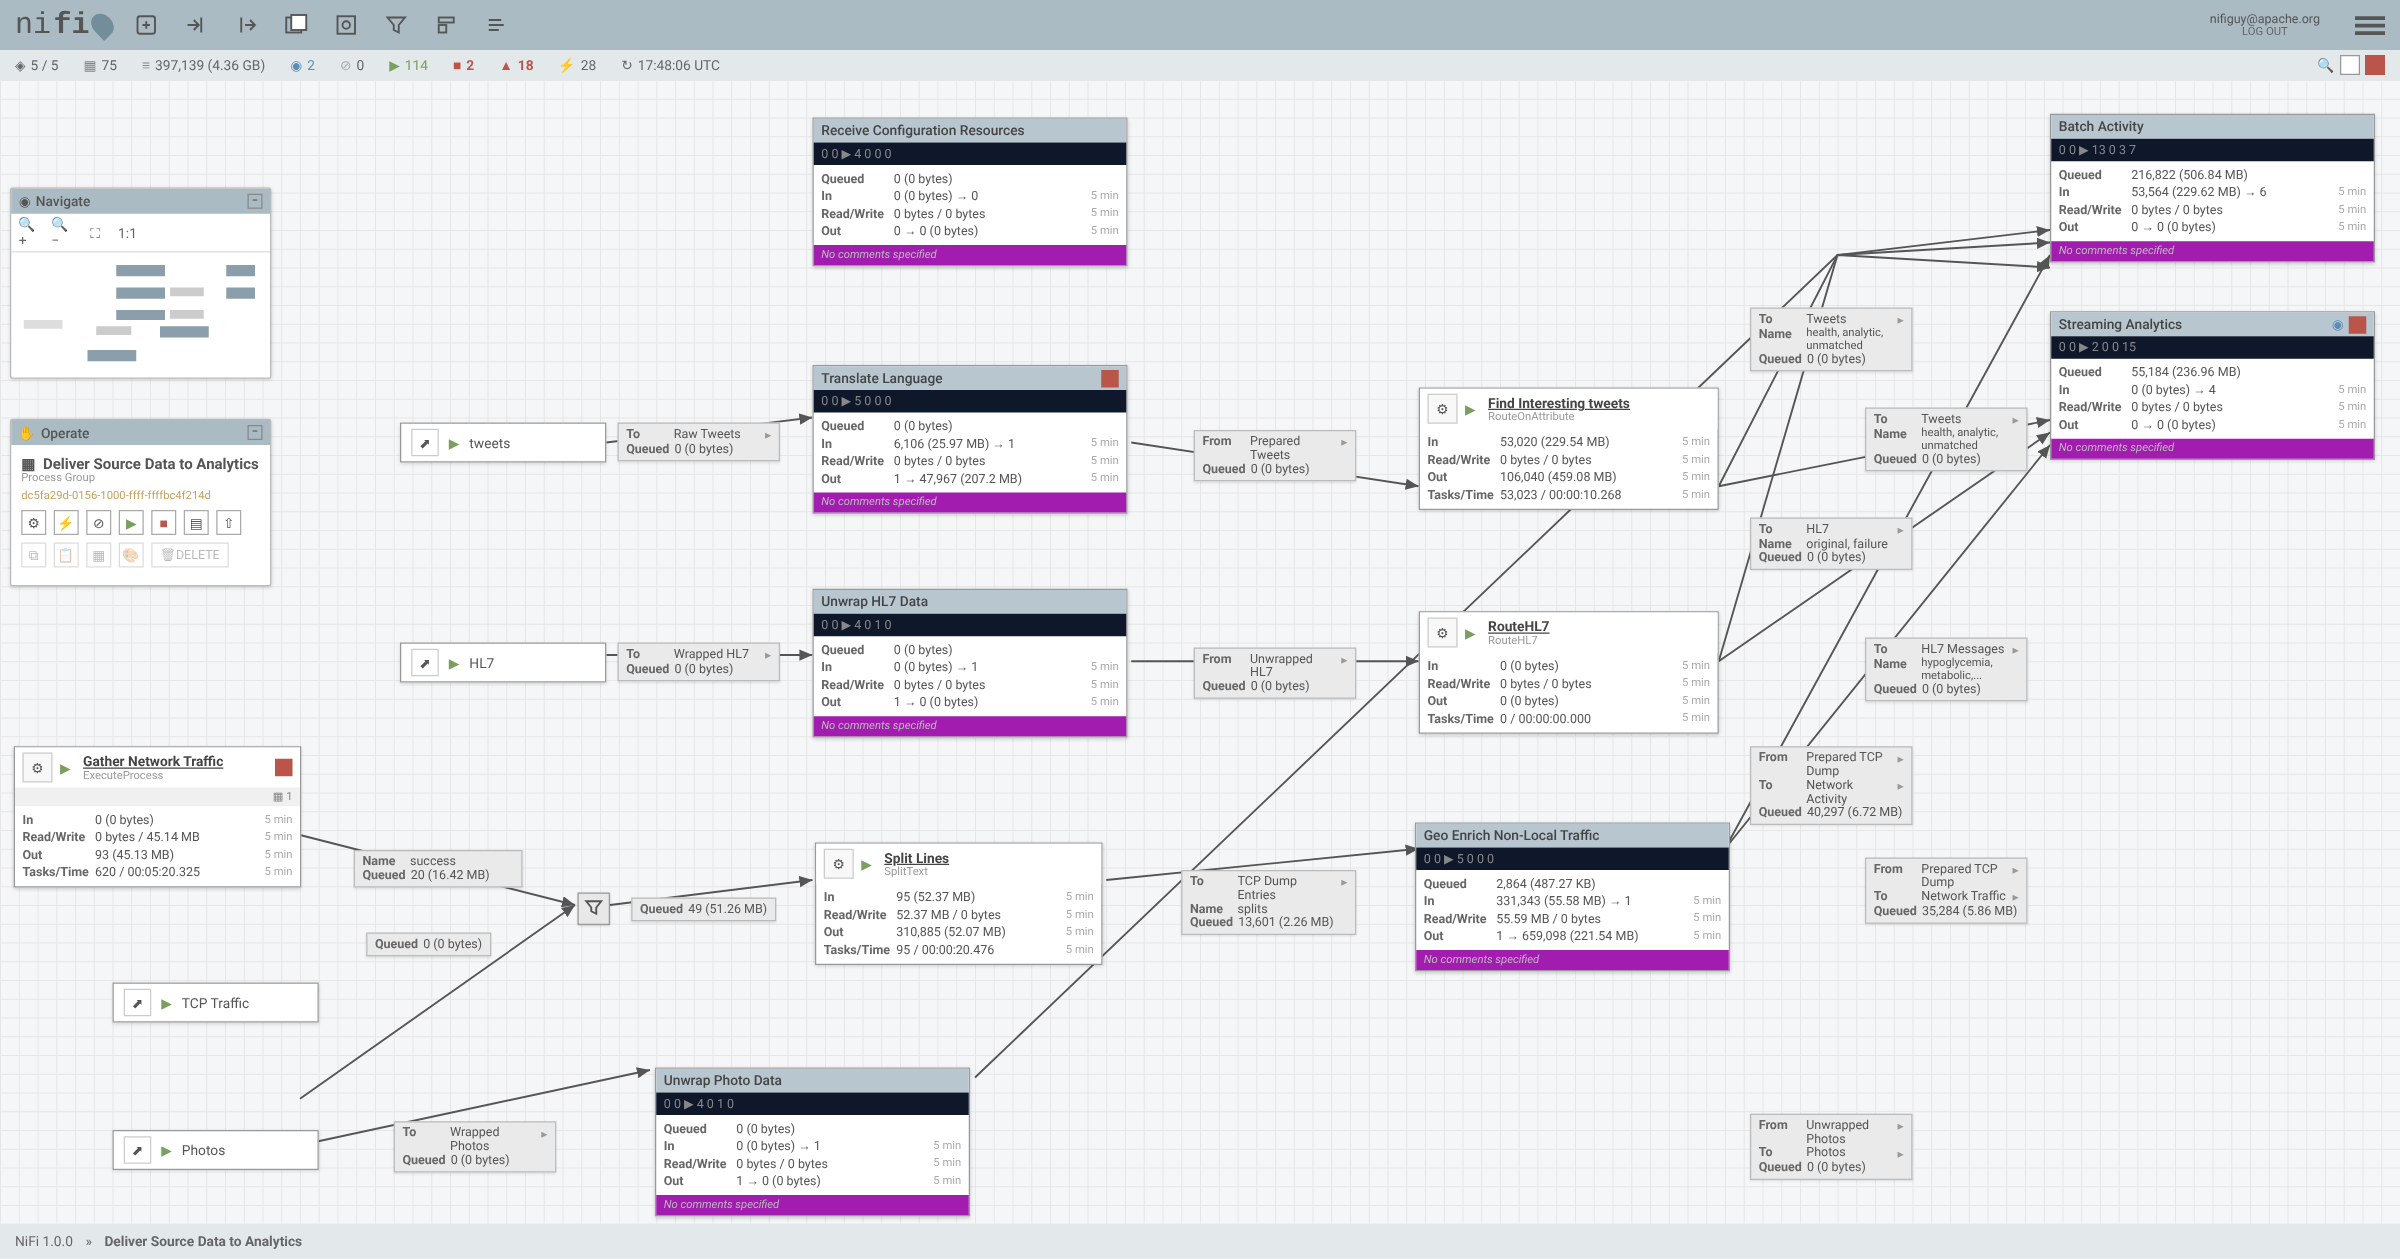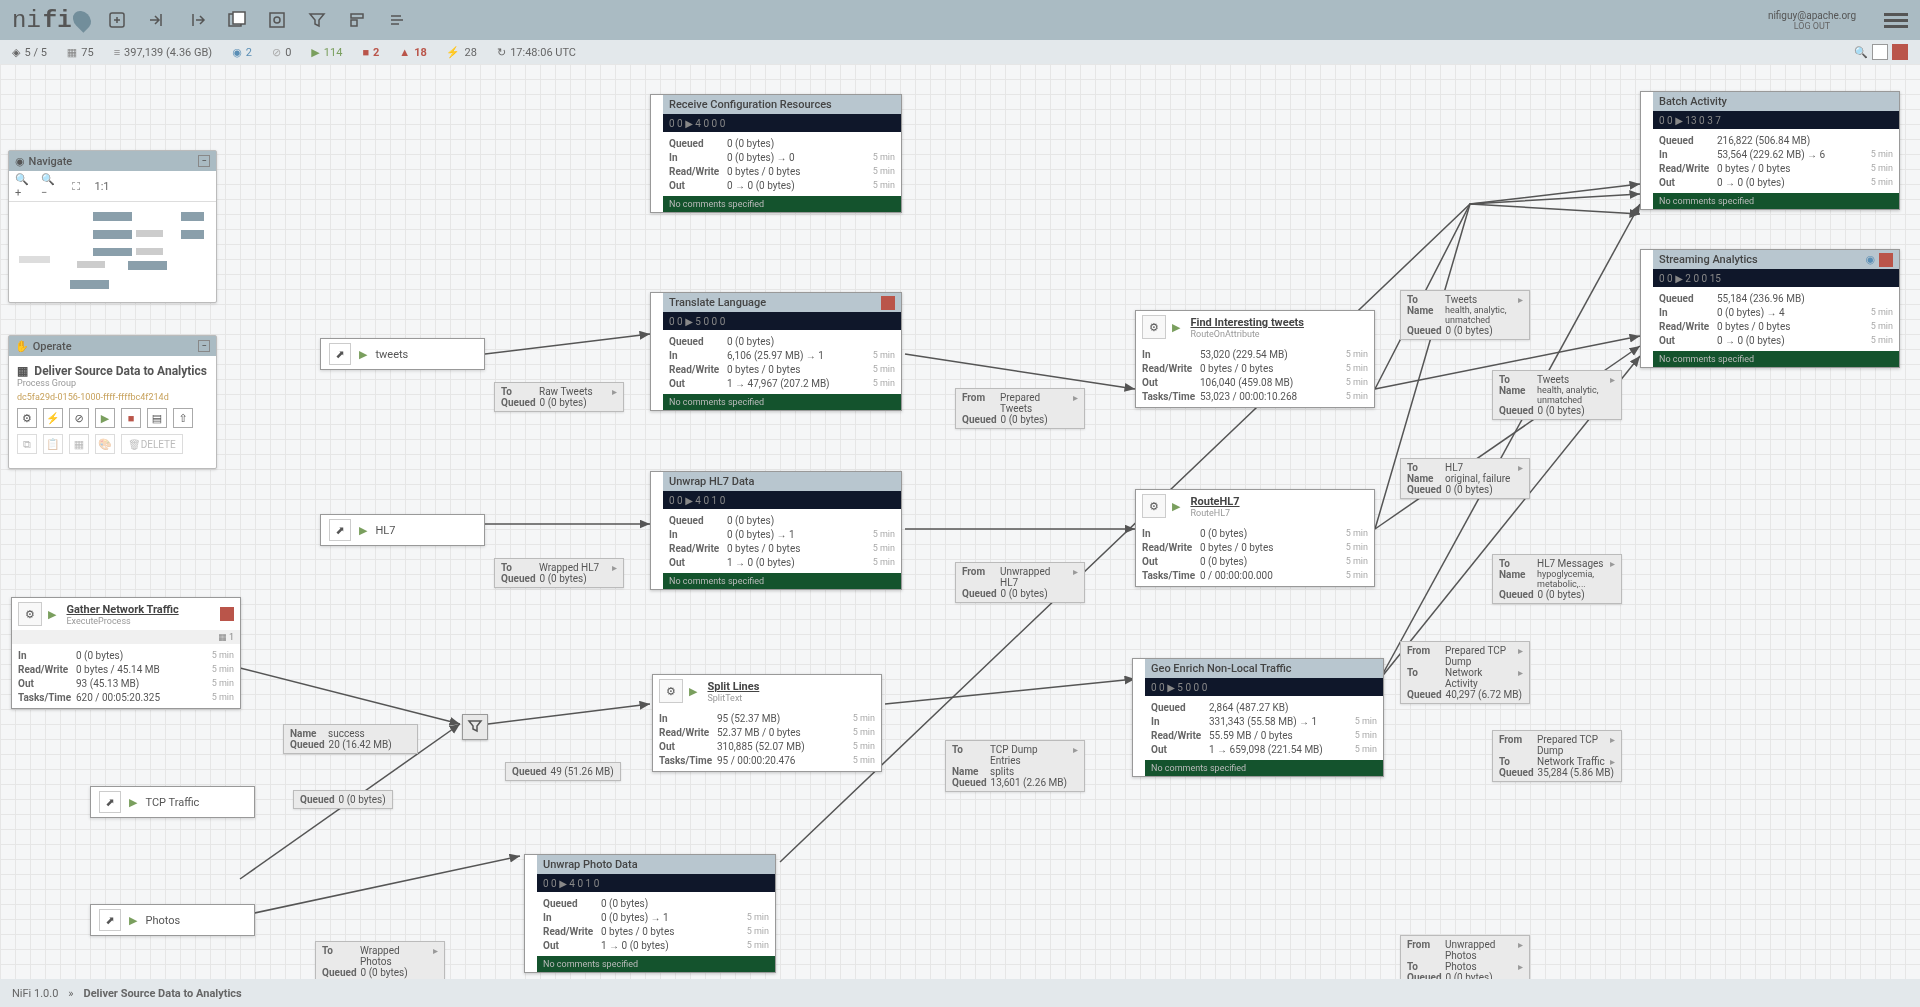--- a/index.html
+++ b/index.html
@@ -38,43 +38,43 @@
 .op-panel { left: 8px; top: 271px; width: 209px; }
 .op-body { padding: 8px; }
 .op-title { font-size: 12px; font-weight: bold; color: #555; display: flex; align-items: center; gap: 6px; }
 .op-subtitle { font-size: 9px; color: #999; margin-bottom: 4px; }
 .op-id { font-size: 9px; color: #c7a15b; margin-bottom: 6px; }
 .op-row { display: flex; gap: 6px; margin-bottom: 6px; }
 .op-btn { width: 20px; height: 20px; border: 1px solid #aaa; background: #fff; cursor: pointer; display: flex; align-items: center; justify-content: center; font-size: 11px; color: #555; }
 .op-btn.disabled { opacity: 0.4; }
 .op-btn-wide { width: auto; padding: 0 6px; font-size: 10px; }
 
-.pg-box { position: absolute; background: #fff; border: 1px solid #999; box-shadow: 0 1px 3px rgba(0,0,0,0.2); padding-left: 12px; }
+.pg-box { position: absolute; background: #fff; border: 1px solid #999; box-shadow: 0 1px 3px rgba(0,0,0,0.2); }
 .pg-header { background: #B8C6CF; height: 19px; display: flex; align-items: center; padding: 0 6px; font-size: 11px; font-weight: 500; color: #444; }
 .pg-header .bulletin-badge { margin-left: auto; width: 14px; height: 14px; background: #BA554A; }
 .pg-statusrow { height: 18px; background: #0f172a; display: flex; align-items: center; padding: 0 6px; gap: 8px; font-size: 10px; color: #888; }
 .pg-stats { padding: 4px 6px; font-size: 10px; }
 .pg-stat-row { display: flex; justify-content: space-between; height: 14px; align-items: center; }
 .pg-stat-label { width: 58px; font-weight: bold; color: #666; }
 .pg-stat-val { flex: 1; color: #555; }
 .pg-stat-time { color: #aaa; font-size: 9px; }
-.pg-comments { background: #14532d; color: #bbb; font-size: 9px; padding: 3px 6px; }
+.pg-comments { background: #a21caf; font-style: italic; color: #bbb; font-size: 9px; padding: 3px 6px; }
 
 .proc-box { position: absolute; background: #fff; border: 1px solid #999; box-shadow: 0 1px 3px rgba(0,0,0,0.2); }
 .proc-header { background: #fff; display: flex; padding: 4px 6px; gap: 6px; align-items: center; }
 .proc-icon { width: 24px; height: 24px; border: 1px solid #ccc; display: flex; align-items: center; justify-content: center; background: #F8F8F8; }
 .proc-title { font-weight: bold; font-size: 11px; color: #444; text-decoration: underline; }
 .proc-sub { font-size: 9px; color: #999; }
 .proc-run { font-size: 11px; color: #7A9F5E; margin-right: 4px; }
 
 .port-box { position: absolute; background: #fff; border: 1px solid #999; box-shadow: 0 1px 3px rgba(0,0,0,0.15); display: flex; align-items: center; padding: 4px 8px; gap: 8px; height: 32px; }
 .port-icon { width: 22px; height: 22px; border: 1px solid #ccc; display: flex; align-items: center; justify-content: center; }
 .port-run { color: #7A9F5E; }
 
-.conn-label { position: absolute; background: #EAEAEA; border: 1px solid #bbb; font-size: 10px; padding: 3px 6px; box-shadow: 0 1px 2px rgba(0,0,0,0.1); margin-top: 44px; }
+.conn-label { position: absolute; background: #EAEAEA; border: 1px solid #bbb; font-size: 10px; padding: 3px 6px; box-shadow: 0 1px 2px rgba(0,0,0,0.1); }
 .conn-label .cl-row { display: flex; gap: 4px; }
 .conn-label .cl-key { font-weight: bold; color: #666; min-width: 34px; }
 .conn-label .cl-val { color: #555; }
 .conn-label .cl-arrow { margin-left: auto; color: #999; cursor: pointer; }
 
 .funnel { position: absolute; width: 26px; height: 26px; background: #E8E8E8; border: 1px solid #999; display: flex; align-items: center; justify-content: center; box-shadow: 0 1px 2px rgba(0,0,0,0.2); }
 
 .footer { position: absolute; bottom: 0; left: 0; right: 0; height: 28px; background: #E3E8EB; display: flex; align-items: center; padding: 0 12px; font-size: 11px; color: #666; gap: 10px; }
 
 svg { display: block; }

